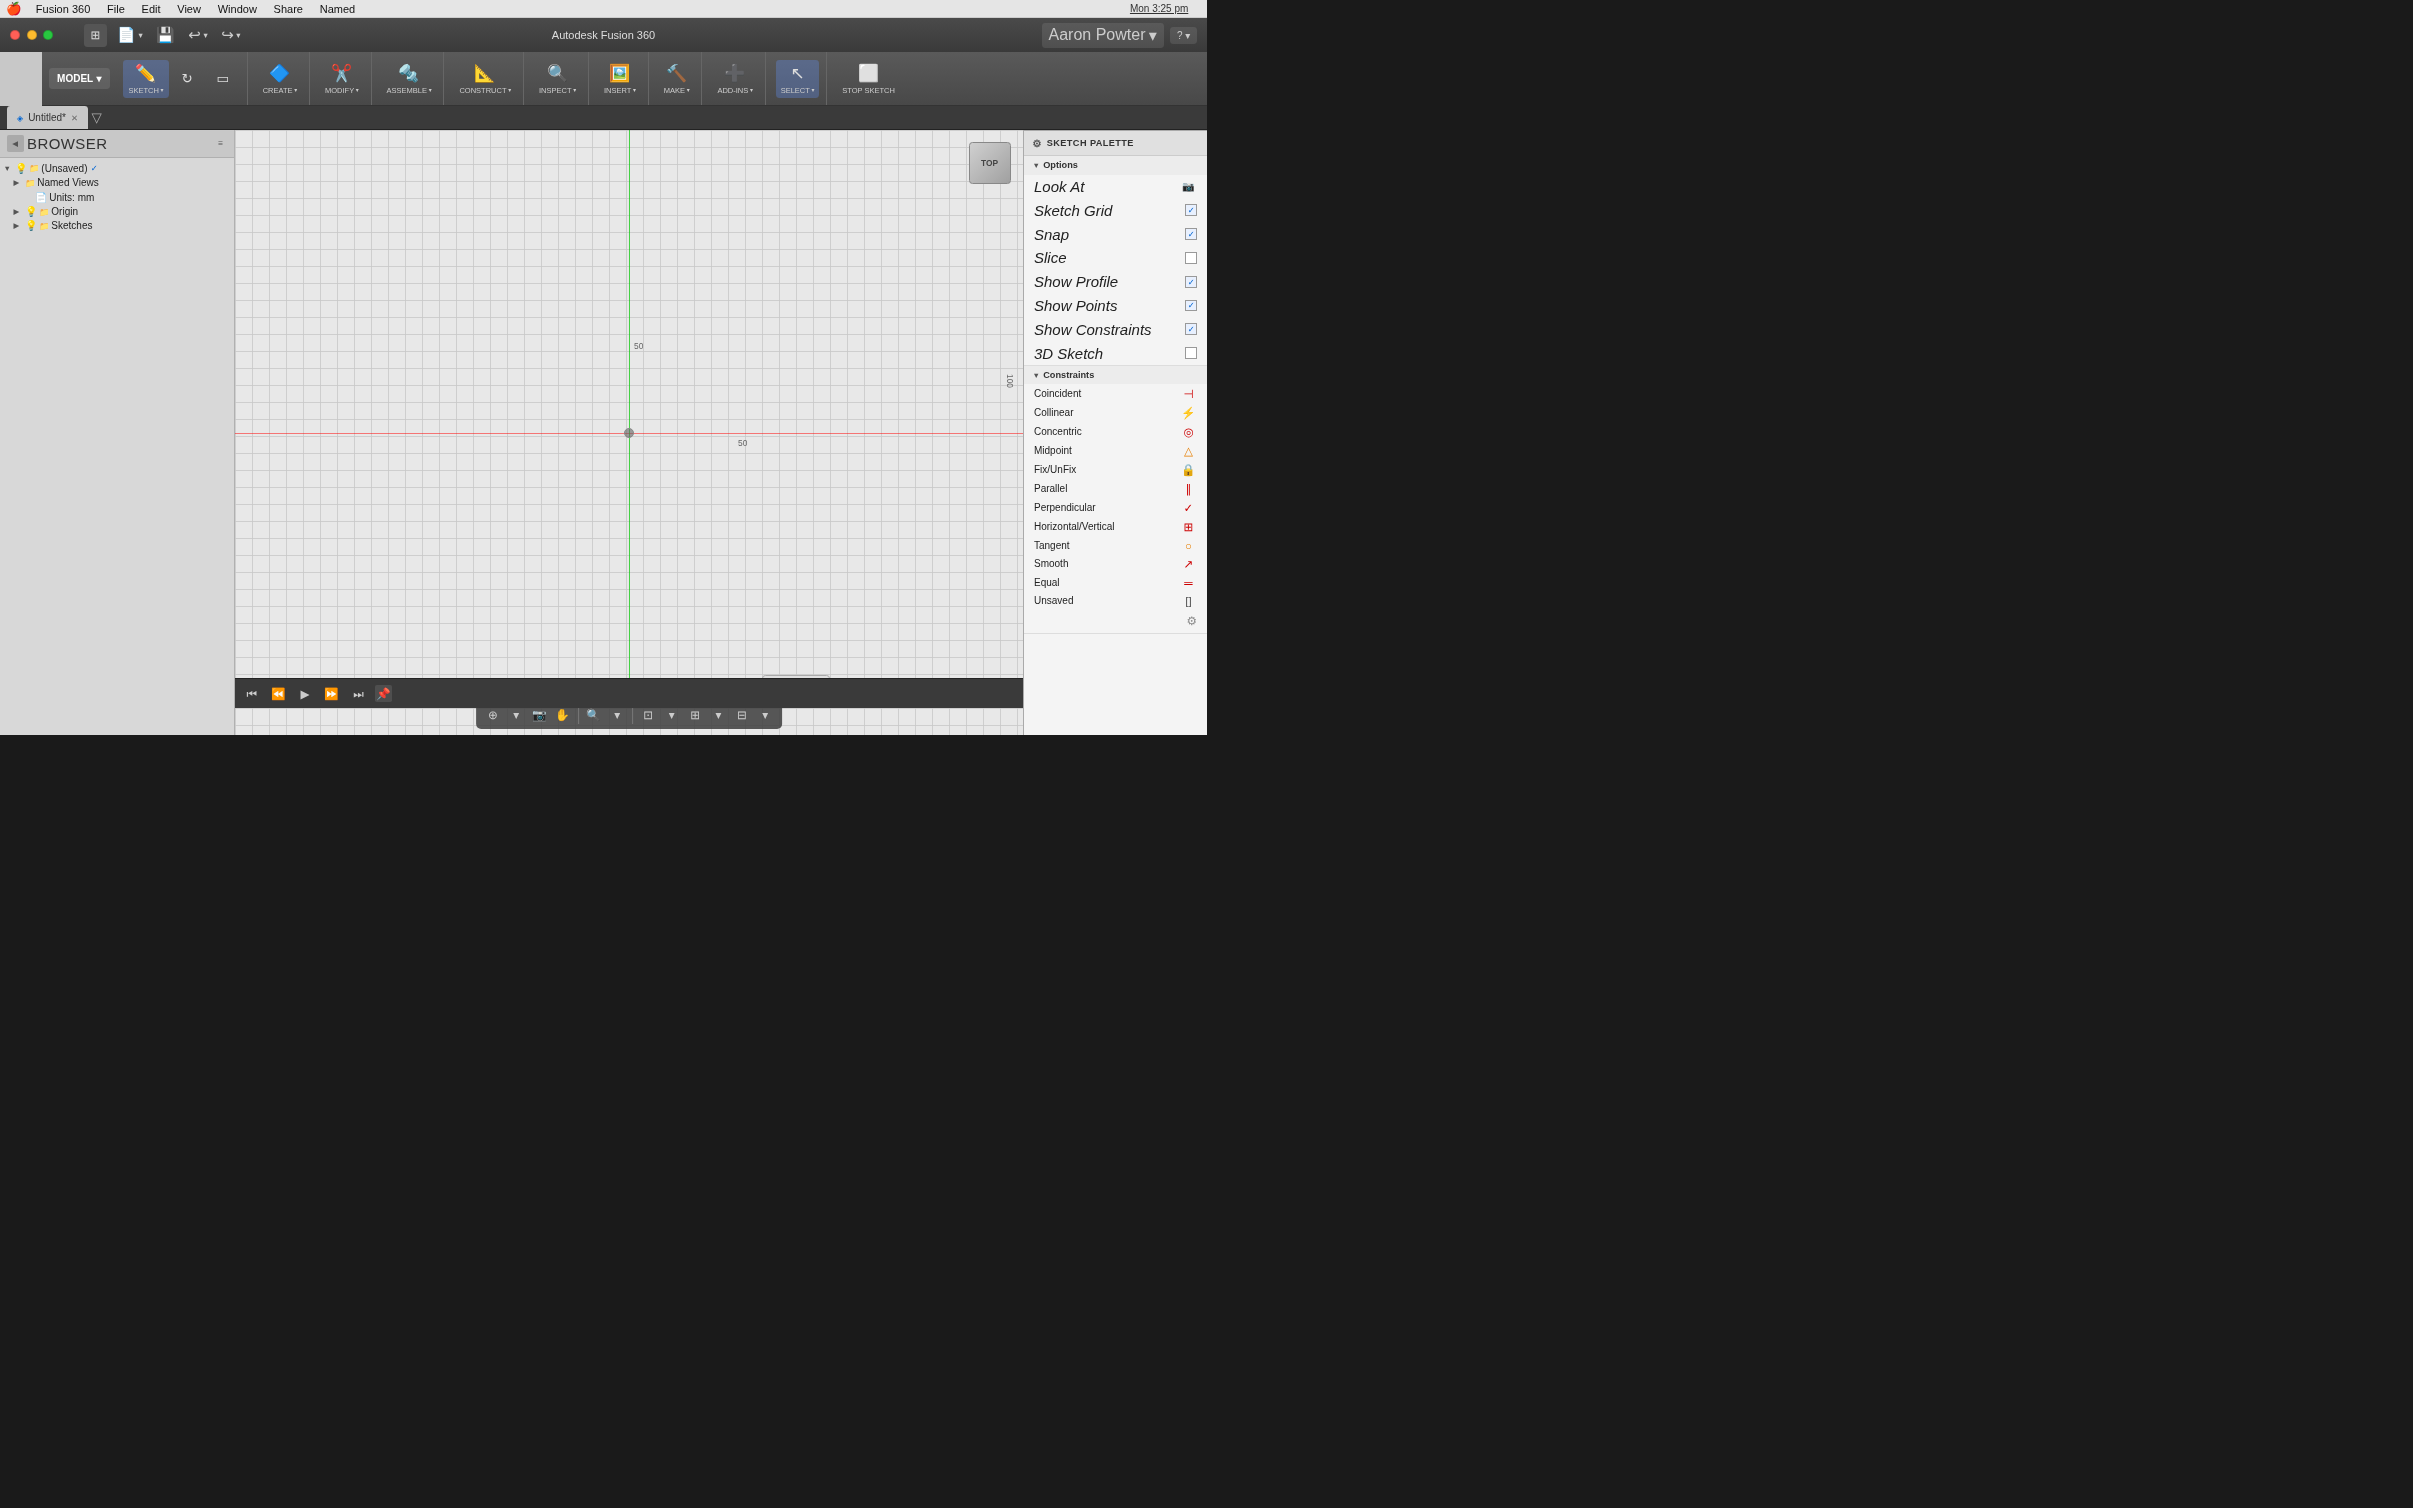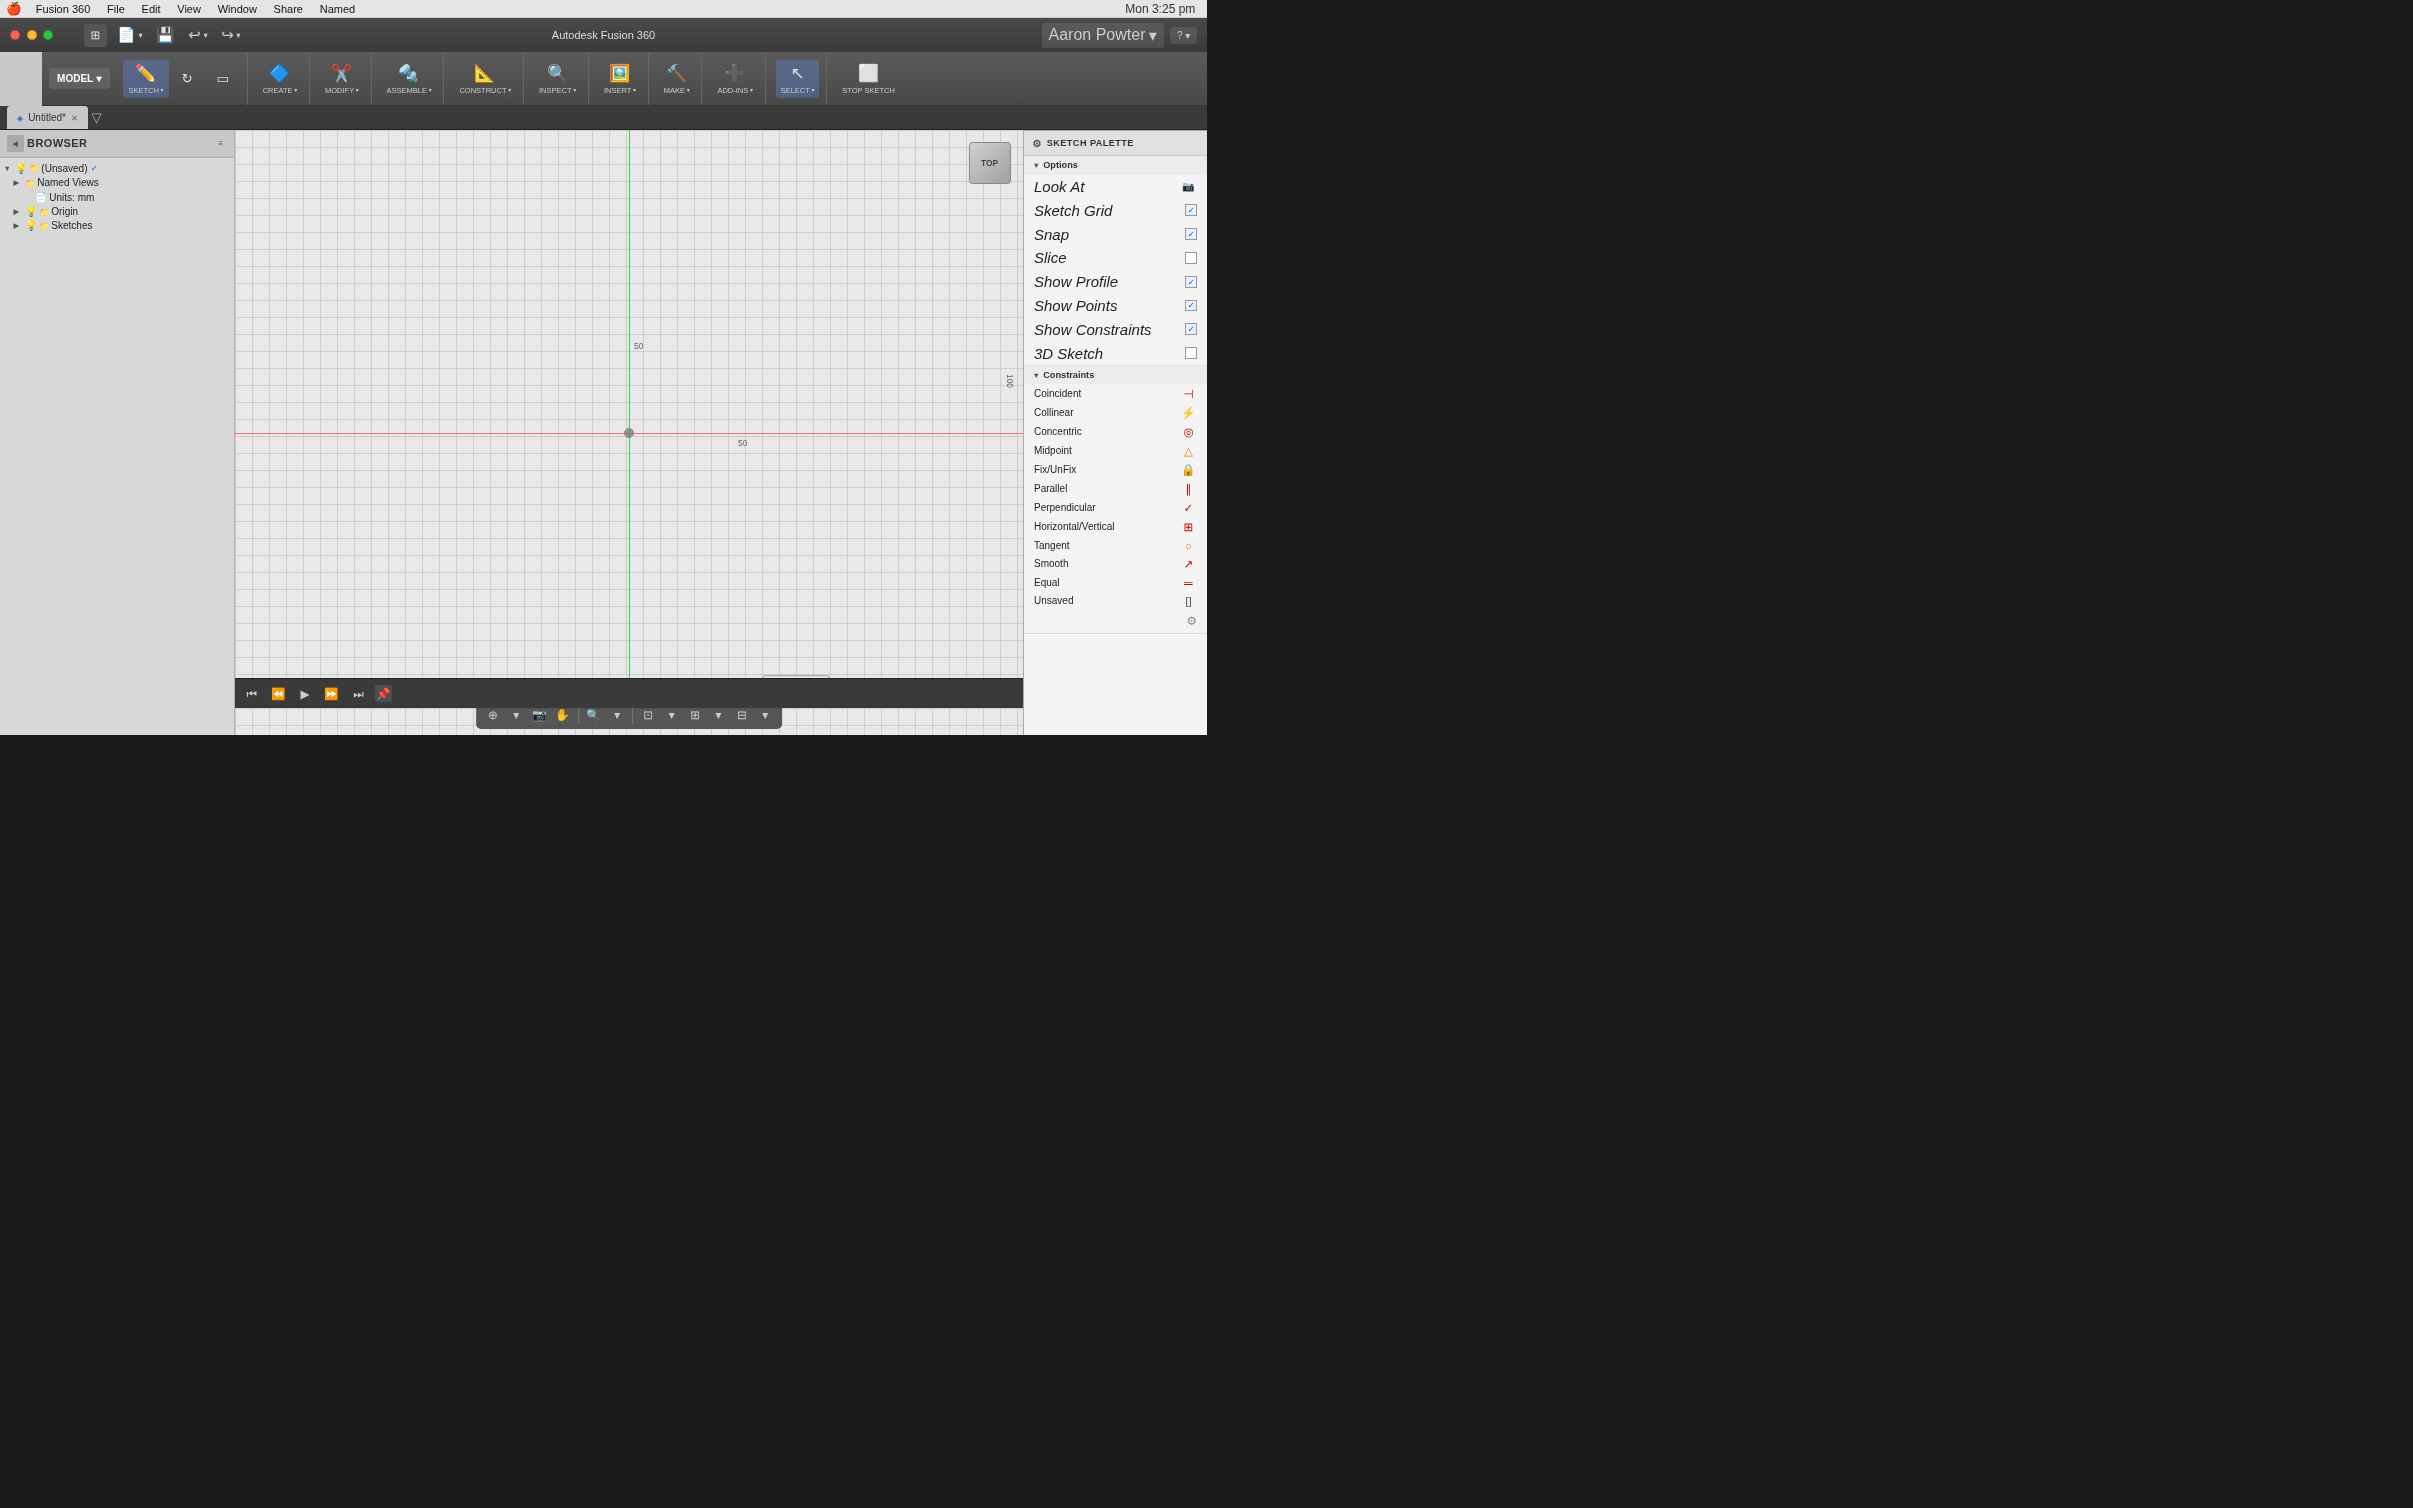--- a/index.html
+++ b/index.html
@@ -213,22 +213,22 @@
     }
     .browser-header {
       display: flex;
       align-items: center;
       justify-content: space-between;
       padding: 5px 6.7px;
       background: #c8c8c8;
       border-bottom: 0.8px solid #b0b0b0;
     }
     .browser-title {
-      font-size: 11px;
-      font-weight: bold;
+      font-size: 15px;
+      font-weight: normal;
       color: #333;
       letter-spacing: 0.4px;
     }
     .browser-controls {
       display: flex; gap: 3.4px;
     }
     .browser-ctrl-btn {
       width: 13.4px; height: 13.4px;
       display: flex; align-items: center; justify-content: center;
       cursor: pointer; color: #555; font-size: 8.4px;
@@ -552,21 +552,21 @@
 <div class="mac-menu-bar">
   <span class="mac-apple">🍎</span>
   <span class="mac-menu-item">Fusion 360</span>
   <span class="mac-menu-item">File</span>
   <span class="mac-menu-item">Edit</span>
   <span class="mac-menu-item">View</span>
   <span class="mac-menu-item">Window</span>
   <span class="mac-menu-item">Share</span>
   <span class="mac-menu-item">Named</span>
   <span style="flex:1"></span>
-  <span style="font-size:12px; color:#333; margin-right:5px;">Mon 3:25 pm</span>
+  <span style="font-size:10px; color:#333; margin-right:12px;text-decoration:underline;">Mon 3:25 pm</span>
 </div>
 
 <div class="app-container">
 
   <div class="app-titlebar">
     <div class="app-titlebar-left">
       <div class="traffic-light tl-red"></div>
       <div class="traffic-light tl-yellow"></div>
       <div class="traffic-light tl-green"></div>
       <div style="width:17px"></div>

